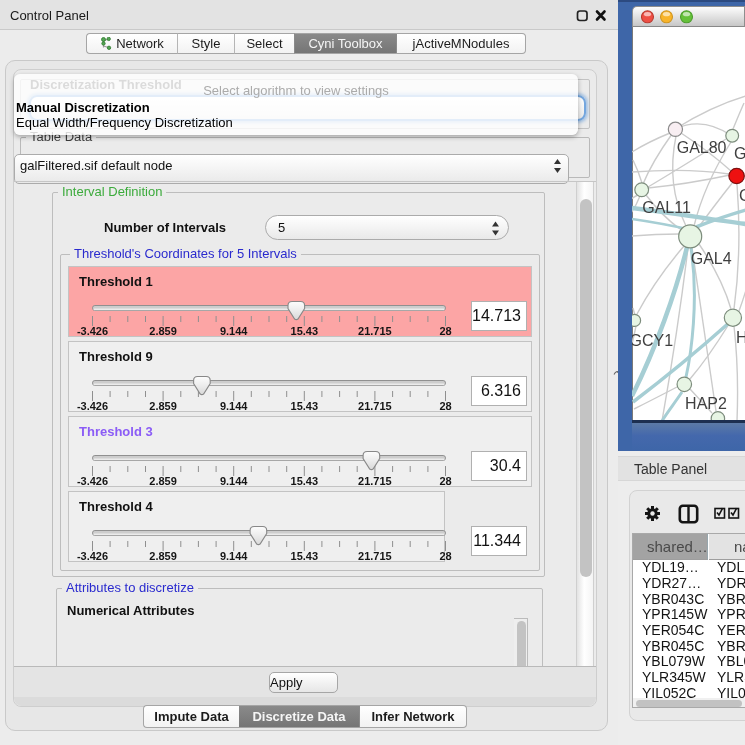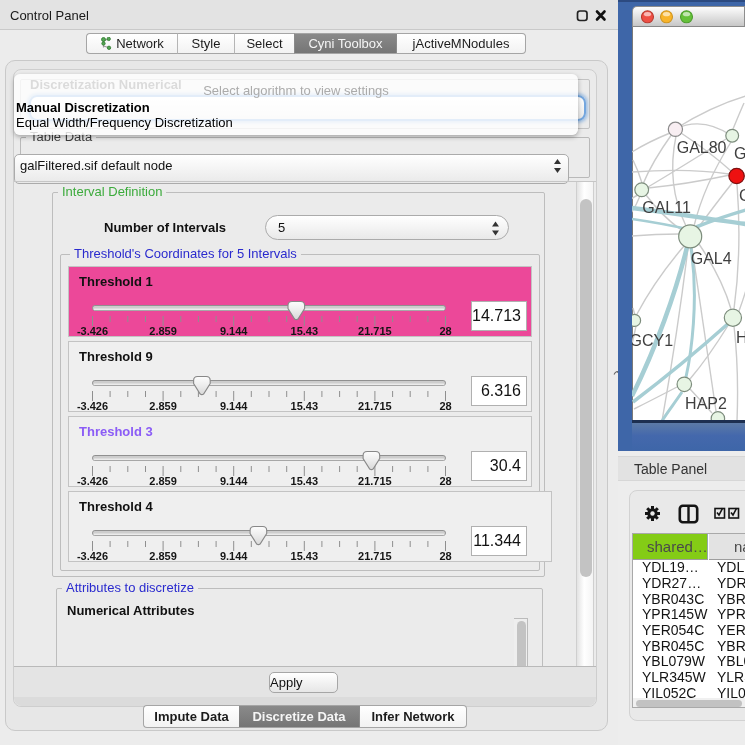--- a/index.html
+++ b/index.html
@@ -31,21 +31,21 @@
         <circle cx="3.5" cy="6.5" r="1.7" fill="#53a553" stroke="#2d7a2d" stroke-width="0.8"></circle>
         <circle cx="9" cy="10.8" r="1.7" fill="#53a553" stroke="#2d7a2d" stroke-width="0.8"></circle>
       </svg>Network</span><span class="seg" style="width:57px;border-left:1px solid #b5b5b5">Style</span><span class="seg" style="width:60px;border-left:1px solid #b5b5b5">Select</span><span class="seg segdark" style="width:102px;border-left:1px solid #8a8a8a">Cyni Toolbox</span><span class="seg" style="width:130px;border-left:1px solid #8a8a8a;border-right:1px solid #a5a5a5;border-radius:0 4px 4px 0">jActiveMNodules</span>
 </div>
 
 <div class="abs" style="left:5px;top:60px;width:603px;height:671px;background:#e7e7e7;border:1px solid #c9c9c9;border-radius:10px"></div>
 
 <div class="abs" style="left:13px;top:69px;width:584px;height:638px;background:#ebebeb;border:1px solid #cecece;border-radius:8px"></div>
 
 <div class="abs" style="left:20px;top:79px;width:570px;height:50px;border:1px solid #c2c2c2;border-radius:2px"></div>
-<div class="abs" style="left:30px;top:76.5px;font-size:13px;font-weight:bold;color:#4a4a4a">Discretization Numerical</div>
+<div class="abs" style="left:30px;top:76.5px;font-size:13px;font-weight:bold;color:#4a4a4a">Discretization Threshold</div>
 <div class="abs" style="left:29px;top:95px;width:557px;height:26px;border-radius:8px;background:linear-gradient(#ffffff,#e9e9e9);border:2px solid #74a6de;box-shadow:0 0 3px 1.5px rgba(100,155,220,0.5)"></div>
 
 <div class="abs" style="left:20px;top:137px;width:570px;height:41px;border:1px solid #b9b9b9;border-radius:2px"></div>
 <div class="gtitle" style="left:26px;top:130px;color:#3c3c3c">Table Data</div>
 <div class="combo" style="left:14px;top:154px;width:555px;height:30px;border-radius:5px">
   <div style="position:absolute;left:5px;top:3px;font-size:13px;color:#111">galFiltered.sif default node</div>
   <svg style="position:absolute;right:6px;top:3px" width="9" height="16" viewBox="0 0 9 16">
       <path d="M4.5 1 L8 6 L1 6 Z" fill="#333"></path>
       <path d="M4.5 15 L1 10 L8 10 Z" fill="#333"></path>
     </svg>
@@ -65,21 +65,21 @@
   <div style="position:absolute;left:12px;top:4px;font-size:13px;color:#111">5</div>
   <svg style="position:absolute;right:8px;top:4px" width="9" height="17" viewBox="0 0 9 17">
       <path d="M4.5 1.5 L8 6.5 L1 6.5 Z" fill="#333"></path>
       <path d="M4.5 15.5 L1 10.5 L8 10.5 Z" fill="#333"></path>
     </svg>
 </div>
 
 <div class="abs" style="left:60px;top:254px;width:480px;height:317px;border:1px solid #bdbdbd;border-radius:2px"></div>
 <div class="gtitle" style="left:70px;top:247px;color:#2a2ace">Threshold's Coordinates for 5 Intervals</div>
 
-<div style="position:absolute;left:68px;top:266px;width:464px;height:71px;background:#ec4899;border:1px solid #c3c3c3;box-sizing:border-box">
+<div style="position:absolute;left:68px;top:266px;width:464px;height:71px;background:#fca5a5;border:1px solid #c3c3c3;box-sizing:border-box">
   <div style="position:absolute;left:10px;top:7px;font-size:13px;font-weight:bold;color:#111">Threshold 1</div>
   <svg width="465" height="34" viewBox="0 0 465 34" style="position:absolute;left:0;top:28px;overflow:visible">
       <defs>
         <linearGradient id="thg" x1="0" y1="0" x2="0" y2="1">
           <stop offset="0" stop-color="#fdfdfd"></stop>
           <stop offset="0.5" stop-color="#ececec"></stop>
           <stop offset="1" stop-color="#d8d8d8"></stop>
         </linearGradient>
       </defs>
       <rect x="23.5" y="10.5" width="353.0" height="5" rx="2.4" fill="#cdcdcd" stroke="#909090" stroke-width="1"></rect>
@@ -134,21 +134,21 @@
       <path d="M294.1 13.5 L294.1 10.5 Q294.1 6.5 298.1 6.5 L306.7 6.5 Q310.7 6.5 310.7 10.5 L310.7 13.5 L304.1 24 Q302.4 25.3 300.7 24 Z" fill="url(#thg)" stroke="#888888" stroke-width="1.1"></path>
     </svg>
   <div style="position:absolute;left:-6.5px;top:58px;width:60px;text-align:center;font-size:11px;font-weight:bold;color:#151515">-3.426</div>
     <div style="position:absolute;left:64.1px;top:58px;width:60px;text-align:center;font-size:11px;font-weight:bold;color:#151515">2.859</div>
     <div style="position:absolute;left:134.7px;top:58px;width:60px;text-align:center;font-size:11px;font-weight:bold;color:#151515">9.144</div>
     <div style="position:absolute;left:205.3px;top:58px;width:60px;text-align:center;font-size:11px;font-weight:bold;color:#151515">15.43</div>
     <div style="position:absolute;left:275.9px;top:58px;width:60px;text-align:center;font-size:11px;font-weight:bold;color:#151515">21.715</div>
     <div style="position:absolute;left:346.5px;top:58px;width:60px;text-align:center;font-size:11px;font-weight:bold;color:#151515">28</div>
   <div style="position:absolute;left:402px;top:34px;width:56px;height:30px;background:#fff;border:1px solid #b0b0b0;box-sizing:border-box;font-size:16px;color:#111;text-align:right;line-height:28px;padding-right:5px">30.4</div>
 </div>
-<div style="position:absolute;left:68px;top:491px;width:484px;height:71px;background:#efefef;border:1px solid #c3c3c3;box-sizing:border-box">
+<div style="position:absolute;left:68px;top:491px;width:377px;height:71px;background:#efefef;border:1px solid #c3c3c3;box-sizing:border-box">
   <div style="position:absolute;left:10px;top:7px;font-size:13px;font-weight:bold;color:#111">Threshold 4</div>
   <svg width="465" height="34" viewBox="0 0 465 34" style="position:absolute;left:0;top:28px;overflow:visible">
       <defs>
         <linearGradient id="thg" x1="0" y1="0" x2="0" y2="1">
           <stop offset="0" stop-color="#fdfdfd"></stop>
           <stop offset="0.5" stop-color="#ececec"></stop>
           <stop offset="1" stop-color="#d8d8d8"></stop>
         </linearGradient>
       </defs>
       <rect x="23.5" y="10.5" width="353.0" height="5" rx="2.4" fill="#cdcdcd" stroke="#909090" stroke-width="1"></rect>
@@ -286,21 +286,21 @@
   <path d="M10.5 2 V18" stroke="#141414" stroke-width="2.4"></path>
 </svg>
 <svg class="abs" style="left:714px;top:506.5px" width="28" height="12" viewBox="0 0 28 12">
   <rect x="1" y="1.5" width="9.5" height="9.5" fill="none" stroke="#141414" stroke-width="1.6"></rect>
   <path d="M3 5.5 L5 8 L8.6 1.2" stroke="#141414" stroke-width="1.6" fill="none"></path>
   <rect x="15" y="1.5" width="9.5" height="9.5" fill="none" stroke="#141414" stroke-width="1.6"></rect>
   <path d="M17 5.5 L19 8 L22.6 1.2" stroke="#141414" stroke-width="1.6" fill="none"></path>
 </svg>
 
 <div class="abs" style="left:632px;top:533px;width:113px;height:175px;background:#ffffff;border:1px solid #a9a9a9;border-right:none;overflow:hidden">
-  <div style="position:absolute;left:0;top:0;width:75px;height:26px;background:#84cc16;border-right:1px solid #97a6ad;border-bottom:1px solid #9e9e9e;text-align:center;font-size:15px;color:#4a4a4a;line-height:25px;padding-left:14px">shared…</div>
+  <div style="position:absolute;left:0;top:0;width:75px;height:26px;background:#a3a3a3;border-right:1px solid #97a6ad;border-bottom:1px solid #9e9e9e;text-align:center;font-size:15px;color:#4a4a4a;line-height:25px;padding-left:14px">shared…</div>
   <div style="position:absolute;left:76px;top:0;width:60px;height:26px;background:#e3e3e3;border-bottom:1px solid #9e9e9e;font-size:15px;color:#4a4a4a;line-height:25px;padding-left:25px">na</div>
   <div style="position:absolute;left:9px;top:26.2px;width:200px;height:15.7px;font-size:14px;color:#141414;line-height:15.7px;white-space:nowrap"><span style="display:inline-block;width:75px">YDL19…</span><span>YDL194W</span></div>
     <div style="position:absolute;left:9px;top:41.9px;width:200px;height:15.7px;font-size:14px;color:#141414;line-height:15.7px;white-space:nowrap"><span style="display:inline-block;width:75px">YDR27…</span><span>YDR277C</span></div>
     <div style="position:absolute;left:9px;top:57.6px;width:200px;height:15.7px;font-size:14px;color:#141414;line-height:15.7px;white-space:nowrap"><span style="display:inline-block;width:75px">YBR043C</span><span>YBR043C</span></div>
     <div style="position:absolute;left:9px;top:73.3px;width:200px;height:15.7px;font-size:14px;color:#141414;line-height:15.7px;white-space:nowrap"><span style="display:inline-block;width:75px">YPR145W</span><span>YPR145W</span></div>
     <div style="position:absolute;left:9px;top:89.0px;width:200px;height:15.7px;font-size:14px;color:#141414;line-height:15.7px;white-space:nowrap"><span style="display:inline-block;width:75px">YER054C</span><span>YER054C</span></div>
     <div style="position:absolute;left:9px;top:104.7px;width:200px;height:15.7px;font-size:14px;color:#141414;line-height:15.7px;white-space:nowrap"><span style="display:inline-block;width:75px">YBR045C</span><span>YBR045C</span></div>
     <div style="position:absolute;left:9px;top:120.4px;width:200px;height:15.7px;font-size:14px;color:#141414;line-height:15.7px;white-space:nowrap"><span style="display:inline-block;width:75px">YBL079W</span><span>YBL079W</span></div>
     <div style="position:absolute;left:9px;top:136.1px;width:200px;height:15.7px;font-size:14px;color:#141414;line-height:15.7px;white-space:nowrap"><span style="display:inline-block;width:75px">YLR345W</span><span>YLR345W</span></div>
     <div style="position:absolute;left:9px;top:151.8px;width:200px;height:15.7px;font-size:14px;color:#141414;line-height:15.7px;white-space:nowrap"><span style="display:inline-block;width:75px">YIL052C</span><span>YIL052C</span></div>

